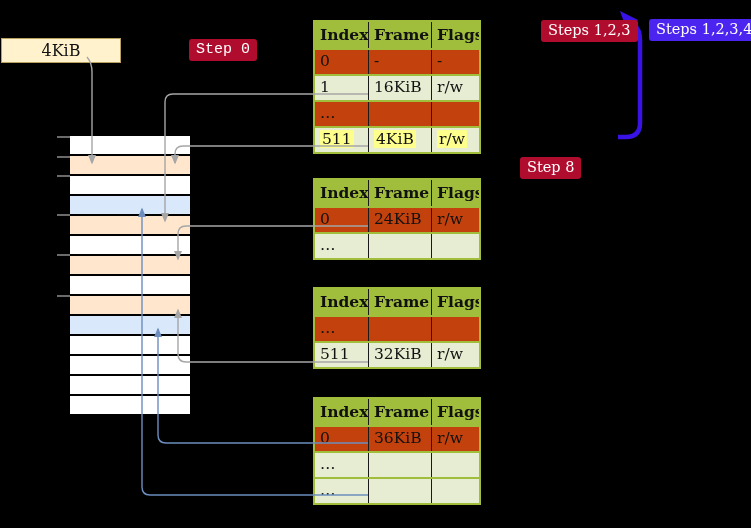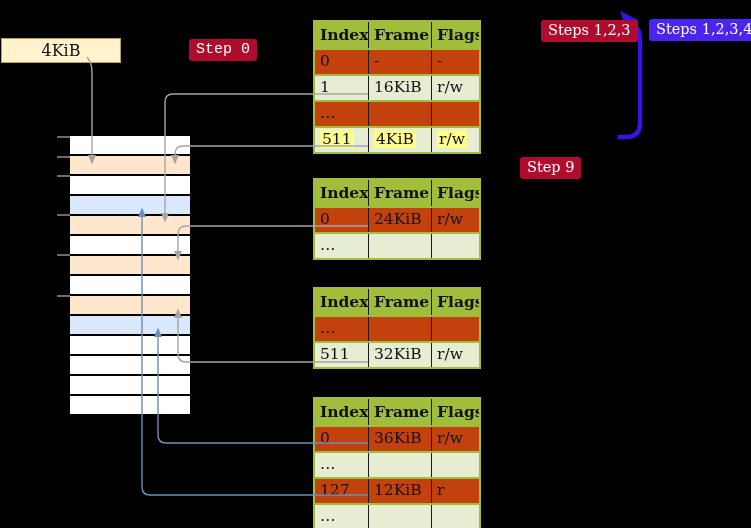--- a/index.html
+++ b/index.html
@@ -42,21 +42,21 @@
 
 <div id="canvas">
 
   <div class="membox">
     <span>4KiB</span>
   </div>
 
   <div class="badge red" style="left:189px;top:39px;font-size:15px;font-family:Liberation Mono, monospace;">Step 0</div>
   <div class="badge red" style="left:509px;top:20px;margin-left:32px;">Steps 1,2,3</div>
   <div class="badge blue" style="left:649px;top:19px;">Steps 1,2,3,4</div>
-  <div class="badge red" style="left:520px;top:157px;">Step 9</div>
+  <div class="badge red" style="left:520px;top:157px;">Step 8</div>
 
   <div id="stack">
       <div class="mrow white"></div>
       <div class="mrow peach"></div>
       <div class="mrow white"></div>
       <div class="mrow blue"></div>
       <div class="mrow peach"></div>
       <div class="mrow white"></div>
       <div class="mrow peach"></div>
       <div class="mrow white"></div>
@@ -138,25 +138,20 @@
       <div class="pt-row">
         <div class="pt-cell c0"><span>0</span></div>
         <div class="pt-cell c1"><span>36KiB</span></div>
         <div class="pt-cell c2"><span>r/w</span></div>
       </div>
       <div class="pt-row shaded">
         <div class="pt-cell c0"><span>…</span></div>
         <div class="pt-cell c1"></div>
         <div class="pt-cell c2"></div>
       </div>
-      <div class="pt-row">
-        <div class="pt-cell c0"><span>127</span></div>
-        <div class="pt-cell c1"><span>12KiB</span></div>
-        <div class="pt-cell c2"><span>r</span></div>
-      </div>
       <div class="pt-row shaded">
         <div class="pt-cell c0"><span>…</span></div>
         <div class="pt-cell c1"></div>
         <div class="pt-cell c2"></div>
       </div>
     </div>
 
   <svg id="overlay" width="751" height="528" viewBox="0 0 751 528">
     <defs>
       <marker id="mgray" markerWidth="9" markerHeight="8" refX="6" refY="3" orient="auto">

